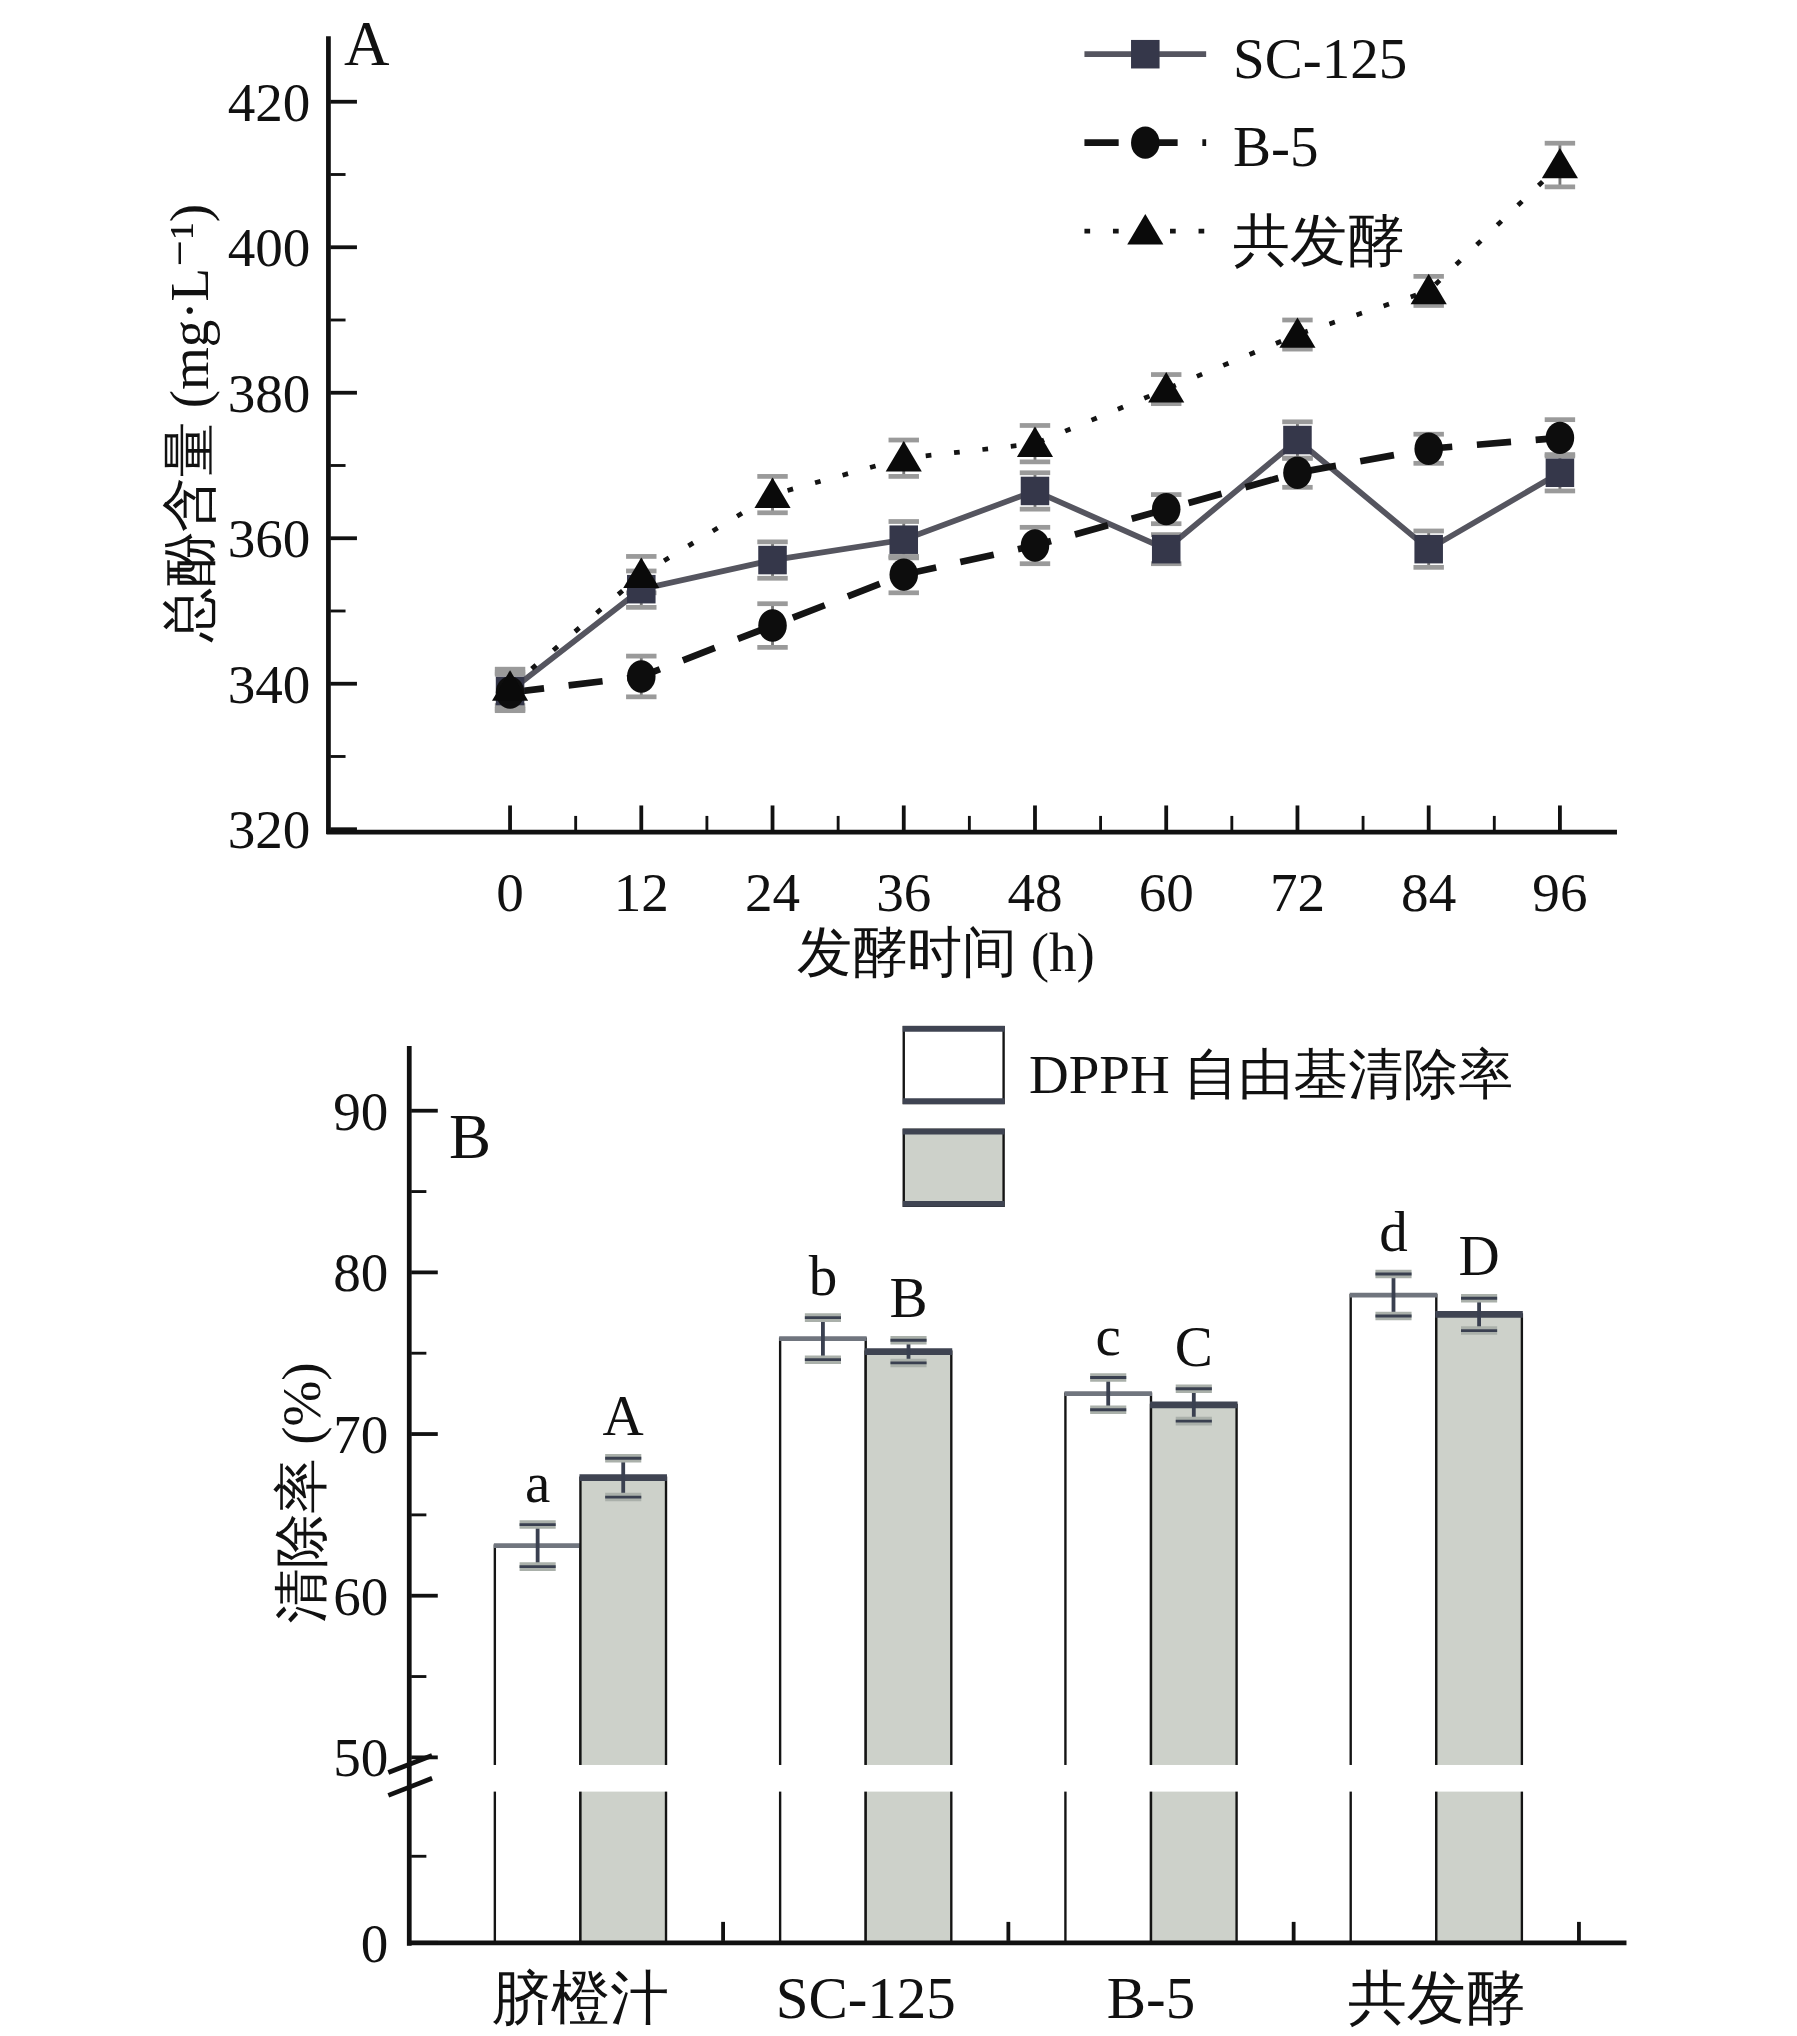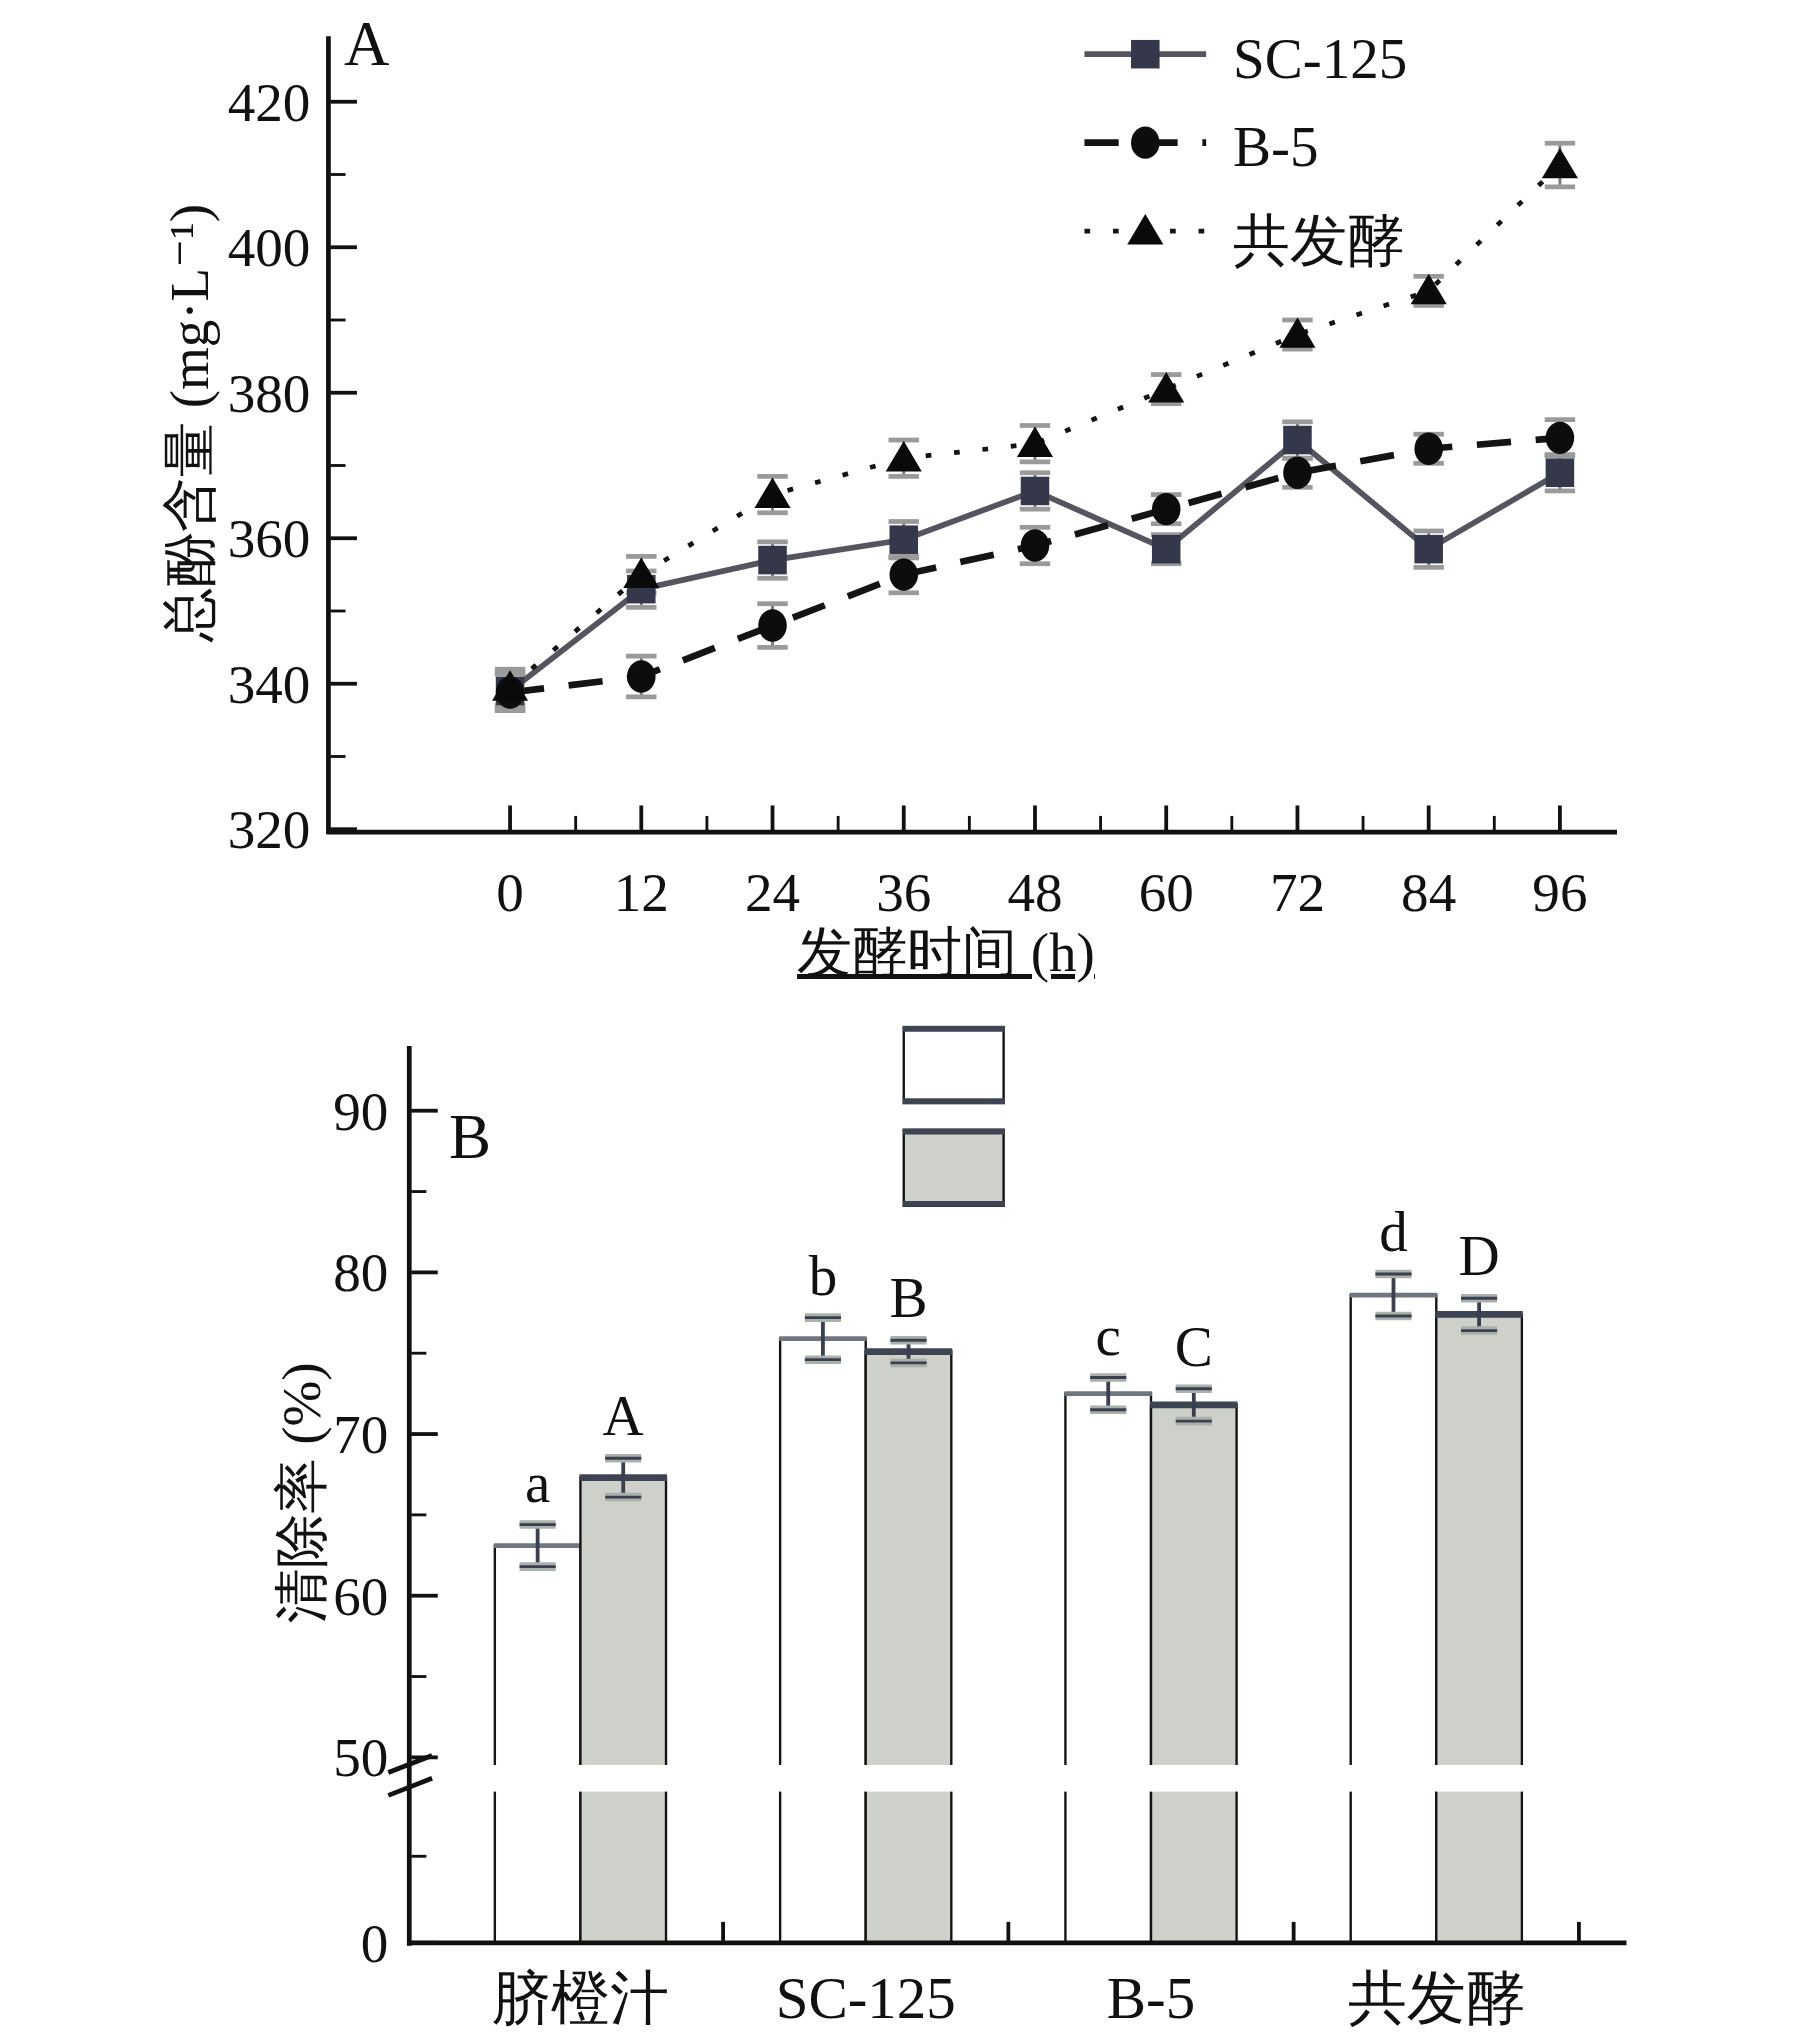--- a/index.html
+++ b/index.html
@@ -2,21 +2,21 @@
 <html style="font-size:15px"><head>
 <meta charset="utf-8">
 <style>
   html,body{margin:0;padding:0;background:#fff;}
   .figure{position:relative;width:1798px;height:2036px;background:#fff;overflow:hidden;
           font-family:"Liberation Serif","DejaVu Serif",serif;color:#111;}
   .lbl{position:absolute;white-space:nowrap;color:#111;}
   .panel-letter{font-size:63px;}
   .axis-title{font-size:55px;}
   .rot{transform:translate(-50%,-50%) rotate(-90deg);}
-  .ctr{transform:translate(-50%,-50%);text-decoration:underline;}
+  .ctr{transform:translate(-50%,-50%);}
   .legend-label{font-size:55px;}
   svg{position:absolute;left:0;top:0;}
 </style>
 </head>
 <body>
 
 <div class="figure">
   <svg id="chart-svg" width="1798" height="2036" viewBox="0 0 1890 2141">
       <line x1="345" y1="38" x2="345" y2="877" stroke="#111111" stroke-width="5"></line>
       <line x1="343" y1="875" x2="1700" y2="875" stroke="#111111" stroke-width="5"></line>
@@ -286,14 +286,15 @@
   <div class="lbl axis-title rot" style="left:190px;top:423px;">总酚含量 (mg·L⁻¹)</div>
   <div class="lbl axis-title ctr" style="left:946px;top:953px;">发酵时间 (h)</div>
 
   <div class="lbl legend-label" style="left:1233px;top:26px;font-size:57px;">SC-125</div>
   <div class="lbl legend-label" style="left:1233px;top:114px;font-size:57px;">B-5</div>
   <div class="lbl legend-label" style="left:1233px;top:203px;font-size:57px;">共发酵</div>
 
   <div class="lbl panel-letter" style="left:449px;top:1101px;">B</div>
   <div class="lbl axis-title rot" style="left:302px;top:1493px;">清除率 (%)</div>
 
+  <div class="lbl legend-label" style="left:1029px;top:1038px;">DPPH 自由基清除率</div>
 </div>
 
 
 </body></html>

